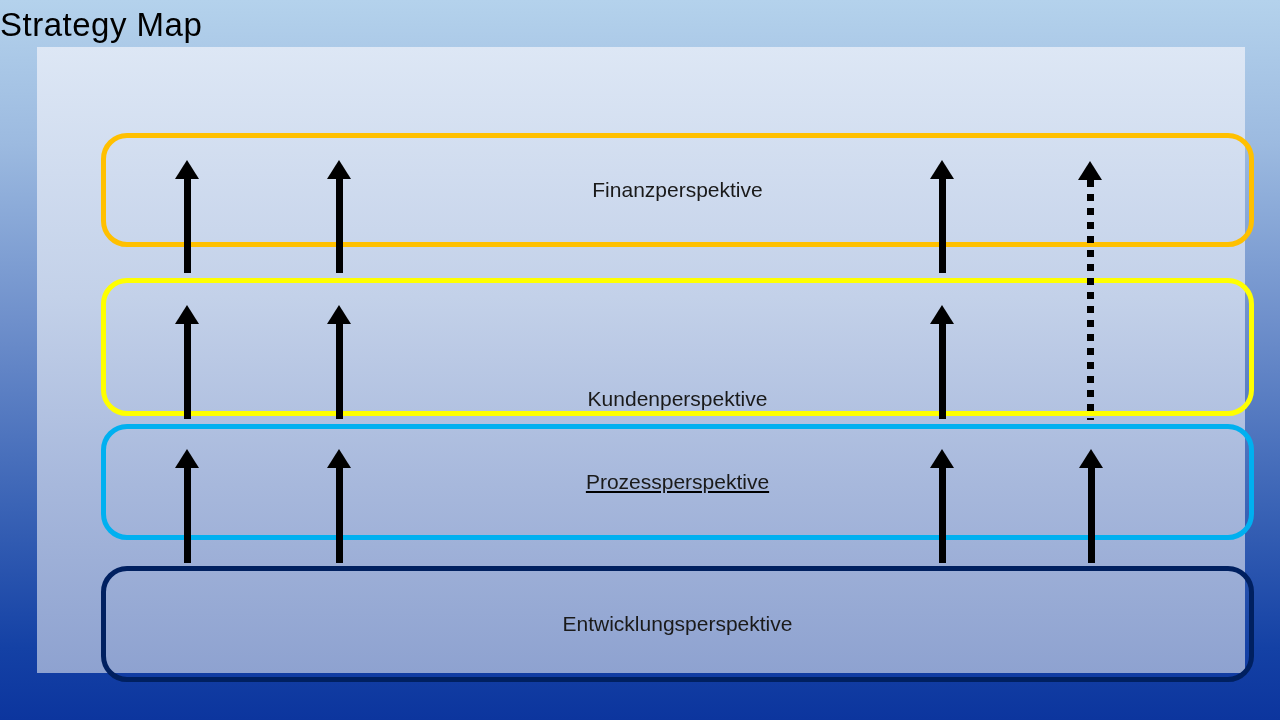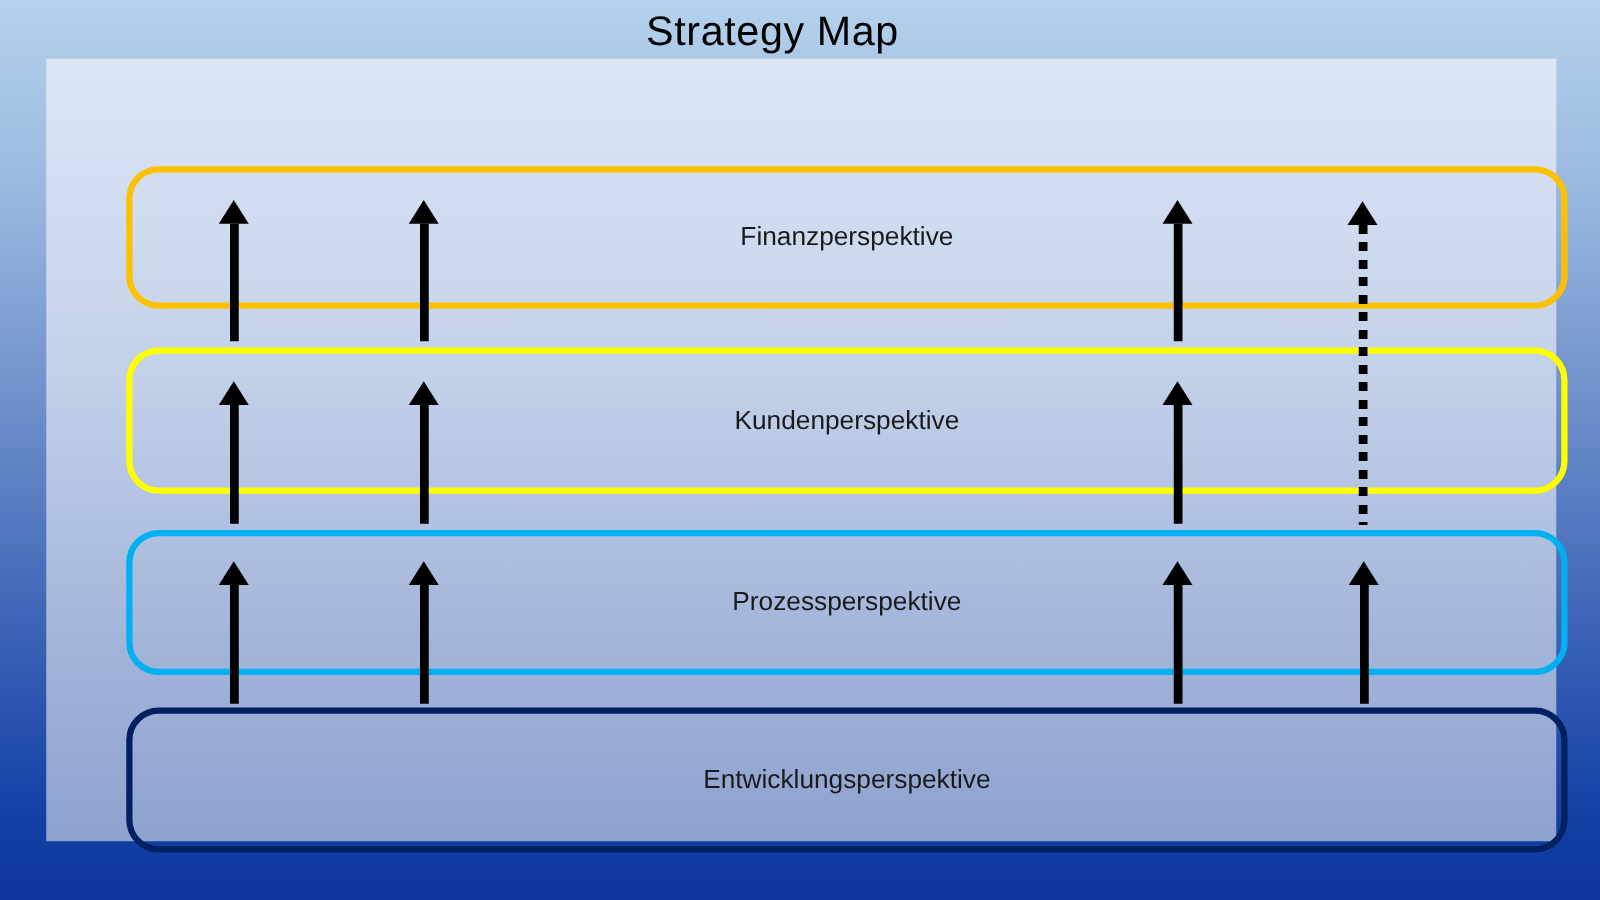--- a/index.html
+++ b/index.html
@@ -6,37 +6,37 @@
   body{
     width:1280px;height:720px;overflow:hidden;
     font-family:"Liberation Sans", sans-serif;
   }
   .stage{
     position:relative;width:1280px;height:720px;
     background:linear-gradient(180deg,#b4d2ec 0%,#9cbae0 20%,#6e8fcb 45%,#3b64b6 70%,#1441a5 90%,#0c359e 100%);
   }
   .title{
     position:absolute;top:6px;left:0;width:1236px;
-    text-align:center;font-size:33px;color:#000;letter-spacing:0.5px;
+    font-size:33px;color:#000;letter-spacing:0.5px;
   }
   .panel{
     position:absolute;left:37px;top:47px;width:1208px;height:626px;
     background:linear-gradient(180deg,#dde7f5 0%,#c3d1e9 40%,#a7b8dc 70%,#8ea2d0 100%);
   }
   .layer{
     position:absolute;left:64px;width:1153px;
     box-sizing:border-box;border:5px solid #000;border-radius:26px;
     display:flex;align-items:center;justify-content:center;
     background:transparent;
   }
   .layer .label{
     font-size:21px;color:#1a1a1a;
   }
   .layer-finance{top:86px;height:114px;}
-  .layer-customer{top:231px;height:117px;}
+  .layer-customer{top:231px;height:138px;align-items:flex-end;}
   .layer-process{top:377px;height:116px;}
   .layer-development{top:519px;height:116px;}
   .arrow{
     position:absolute;width:24px;display:flex;flex-direction:column;align-items:center;
     z-index:5;
   }
   .arrow .head{
     width:0;height:0;flex:0 0 auto;
     border-left:12px solid transparent;border-right:12px solid transparent;
     border-bottom:19px solid #000;
@@ -57,21 +57,21 @@
   <div class="panel">
 
     <div class="layer layer-finance" style="border-color: rgb(255, 192, 0);">
       <span class="label">Finanzperspektive</span>
     </div>
 
     <div class="layer layer-customer" style="border-color: rgb(255, 255, 0);">
       <span class="label">Kundenperspektive</span>
     </div>
 
-    <div class="layer layer-process" style="border-color: rgb(0, 176, 240);">
+    <div class="layer layer-process" style="border-color: rgb(0, 176, 240); text-decoration: underline;">
       <span class="label">Prozessperspektive</span>
     </div>
 
     <div class="layer layer-development" style="border-color: rgb(0, 32, 96);">
       <span class="label">Entwicklungsperspektive</span>
     </div>
 
     <div id="arrow-root">
         <div class="arrow" style="left: 138px; top: 402px; height: 114px;">
           <div class="head"></div>

